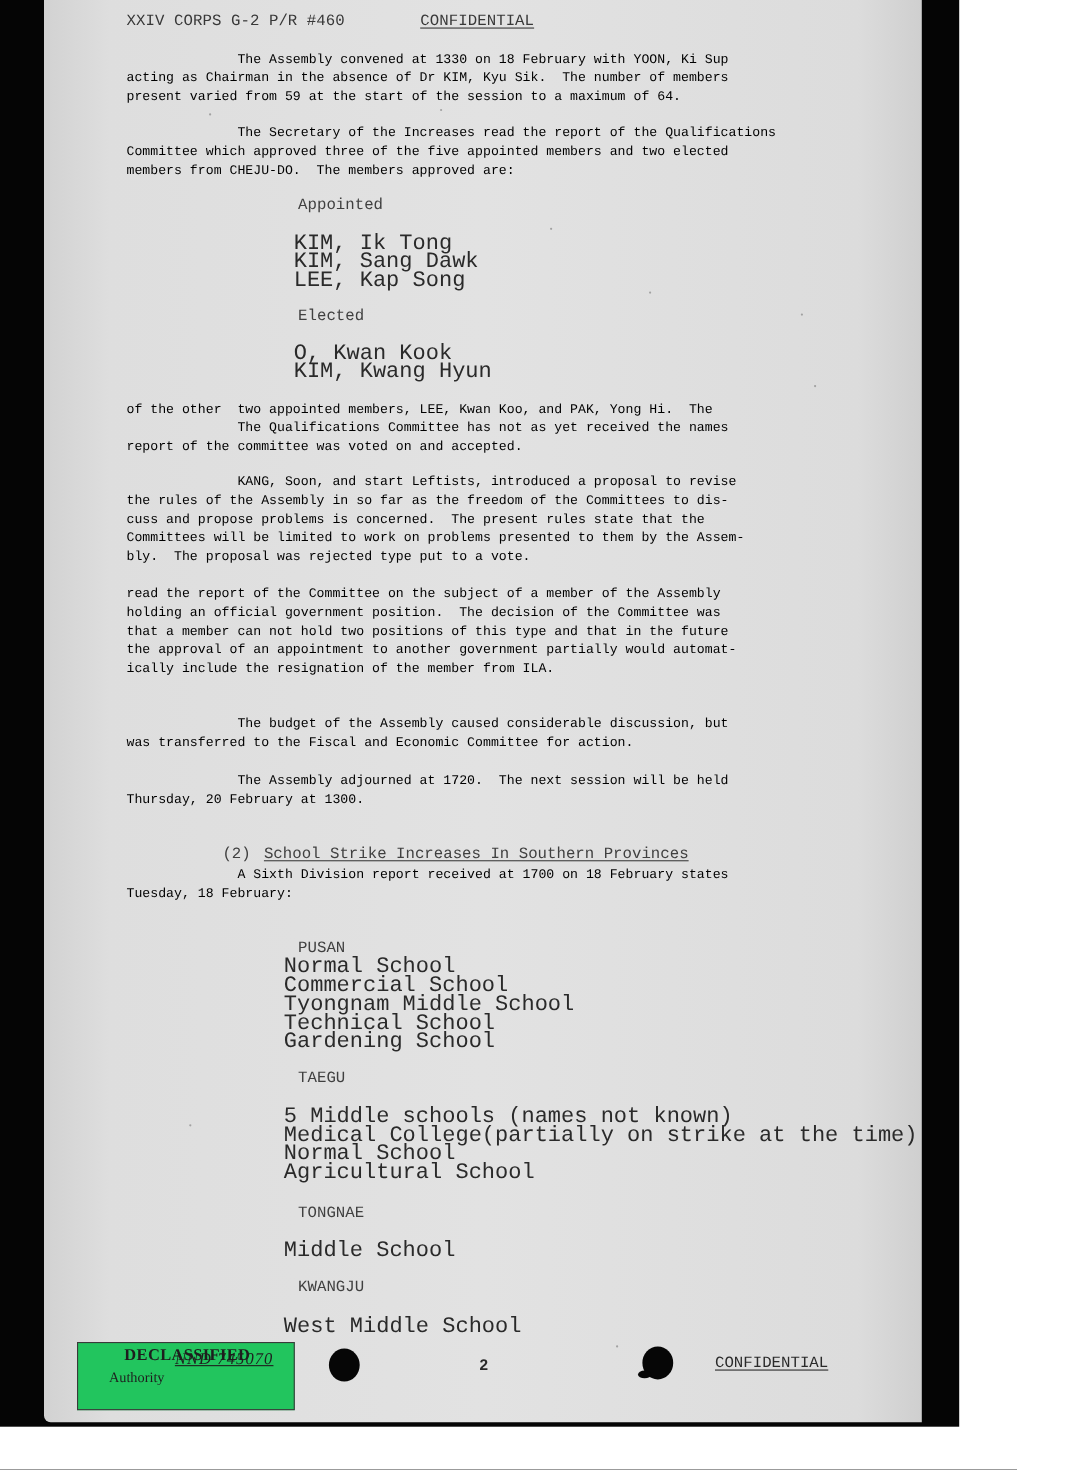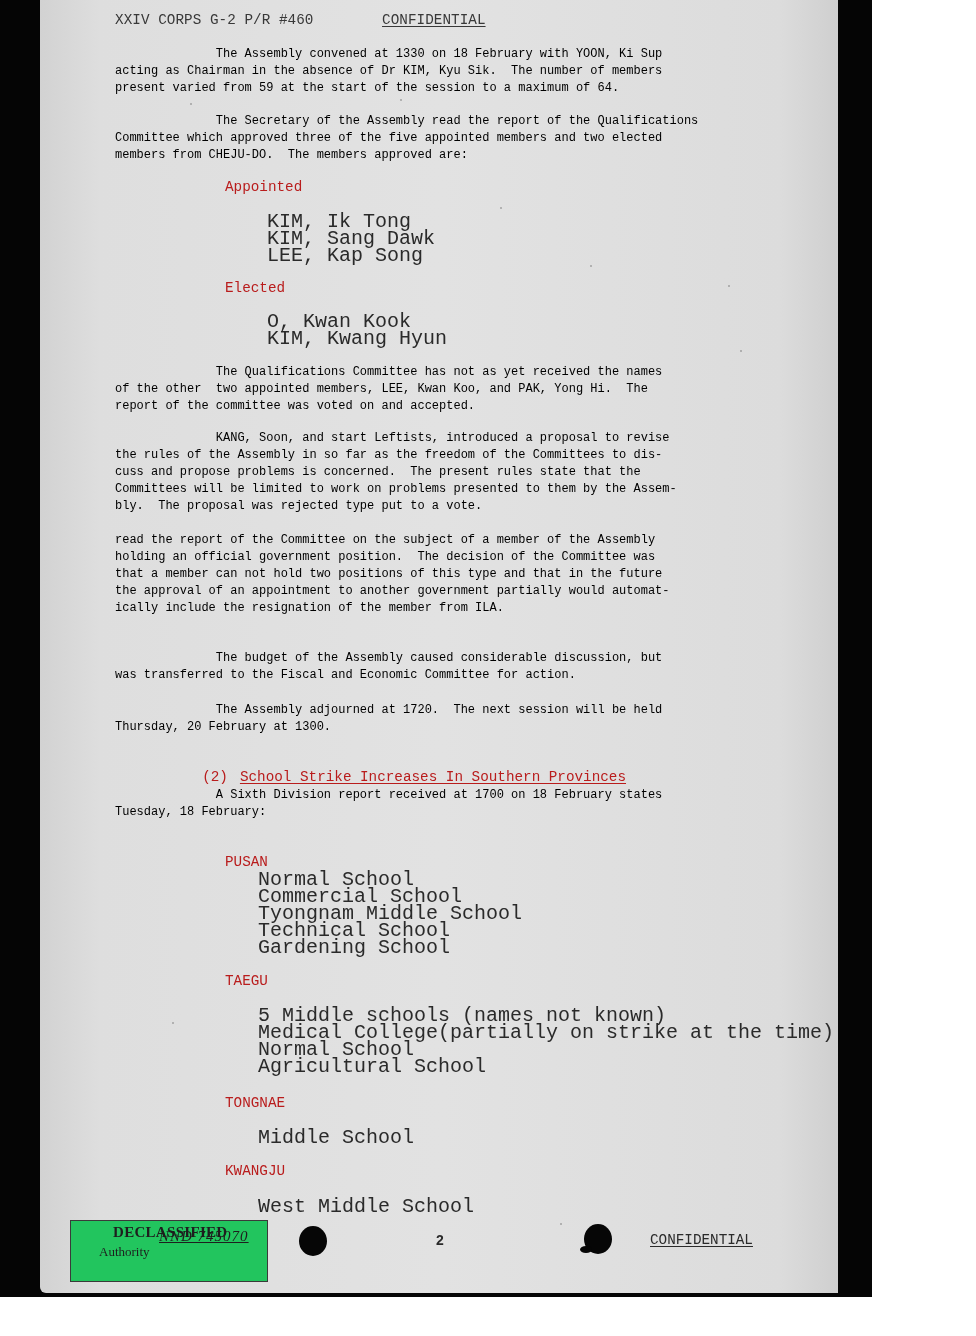--- a/index.html
+++ b/index.html
@@ -16,24 +16,24 @@
     border-bottom-left-radius: 6px;
   }
   .line {
     position: absolute; white-space: pre; color: #2a2a2a; font-size: 14.3px; line-height: 17px;
     letter-spacing: 0.05px; opacity: 0.92;
   }
   .hdr-id { left: 115px; top: 12px; }
   .hdr-conf { left: 382px; top: 12px; text-decoration: underline; text-underline-offset: 2px; }
   .para { position: absolute; left: 115px; width: 690px; }
   .para .l { display: block; white-space: pre; color: #000000; font-size: 12px; line-height: 17px; height: 17px; }
-  .label { position: absolute; color: #b91c1c; font-size: 14.3px; line-height: 17px; white-space: pre; }
+  .label { position: absolute; color: #404040; font-size: 14.3px; line-height: 17px; white-space: pre; margin-left: 46px; }
   .list { position: absolute; }
   .list .li { display: block; white-space: pre; color: #2a2a2a; font-size: 20px; line-height: 17px; height: 17px; }
-  .section-head { position: absolute; left: 185px; top: 752px; color: #b91c1c; font-size: 14.3px; line-height: 17px; white-space: pre; }
+  .section-head { position: absolute; left: 185px; top: 752px; color: #404040; font-size: 14.3px; line-height: 17px; white-space: pre; }
   .section-head .title { text-decoration: underline; text-underline-offset: 2px; margin-left: 12px; }
   .stamp {
     position: absolute; left: 70px; top: 1220px; width: 198px; height: 62px;
     border: 1.5px solid #3a3a3a; background: #22c55e; box-sizing: border-box;
     font-family: "Liberation Serif", "DejaVu Serif", serif; color: #1e1e1e;
   }
   .stamp .title { position: absolute; left: 42px; top: 3px; font-size: 15px; font-weight: bold; letter-spacing: 0.3px; }
   .stamp .auth-label { position: absolute; left: 28px; top: 23px; font-size: 13px; }
   .stamp .auth-value { position: absolute; left: 88px; top: 7px; font-size: 15px; font-style: italic; letter-spacing: 1px; text-decoration: underline; }
   .hole { position: absolute; width: 28px; height: 30px; border-radius: 50%; background: #060606; }
@@ -55,41 +55,41 @@
 <div class="line hdr-id">XXIV CORPS G-2 P/R #460</div>
 <div class="line hdr-conf">CONFIDENTIAL</div>
 
 <div class="para" style="top:46px">
   <span class="l">              The Assembly convened at 1330 on 18 February with YOON, Ki Sup</span>
   <span class="l">acting as Chairman in the absence of Dr KIM, Kyu Sik.  The number of members</span>
   <span class="l">present varied from 59 at the start of the session to a maximum of 64.</span>
 </div>
 
 <div class="para" style="top:113px">
-  <span class="l">              The Secretary of the Assembly read the report of the Qualifications</span>
+  <span class="l">              The Secretary of the Increases read the report of the Qualifications</span>
   <span class="l">Committee which approved three of the five appointed members and two elected</span>
   <span class="l">members from CHEJU-DO.  The members approved are:</span>
 </div>
 
 <div class="label" style="left:225px; top:179px">Appointed</div>
 <div class="list" style="left:267px; top:213px">
   <span class="li">KIM, Ik Tong</span>
   <span class="li">KIM, Sang Dawk</span>
   <span class="li">LEE, Kap Song</span>
 </div>
 
 <div class="label" style="left:225px; top:280px">Elected</div>
 <div class="list" style="left:267px; top:313px">
   <span class="li">O, Kwan Kook</span>
   <span class="li">KIM, Kwang Hyun</span>
 </div>
 
 <div class="para" style="top:364px">
+  <span class="l">of the other  two appointed members, LEE, Kwan Koo, and PAK, Yong Hi.  The</span>
   <span class="l">              The Qualifications Committee has not as yet received the names</span>
-  <span class="l">of the other  two appointed members, LEE, Kwan Koo, and PAK, Yong Hi.  The</span>
   <span class="l">report of the committee was voted on and accepted.</span>
 </div>
 
 <div class="para" style="top:430px">
   <span class="l">              KANG, Soon, and start Leftists, introduced a proposal to revise</span>
   <span class="l">the rules of the Assembly in so far as the freedom of the Committees to dis-</span>
   <span class="l">cuss and propose problems is concerned.  The present rules state that the</span>
   <span class="l">Committees will be limited to work on problems presented to them by the Assem-</span>
   <span class="l">bly.  The proposal was rejected type put to a vote.</span>
 </div>

